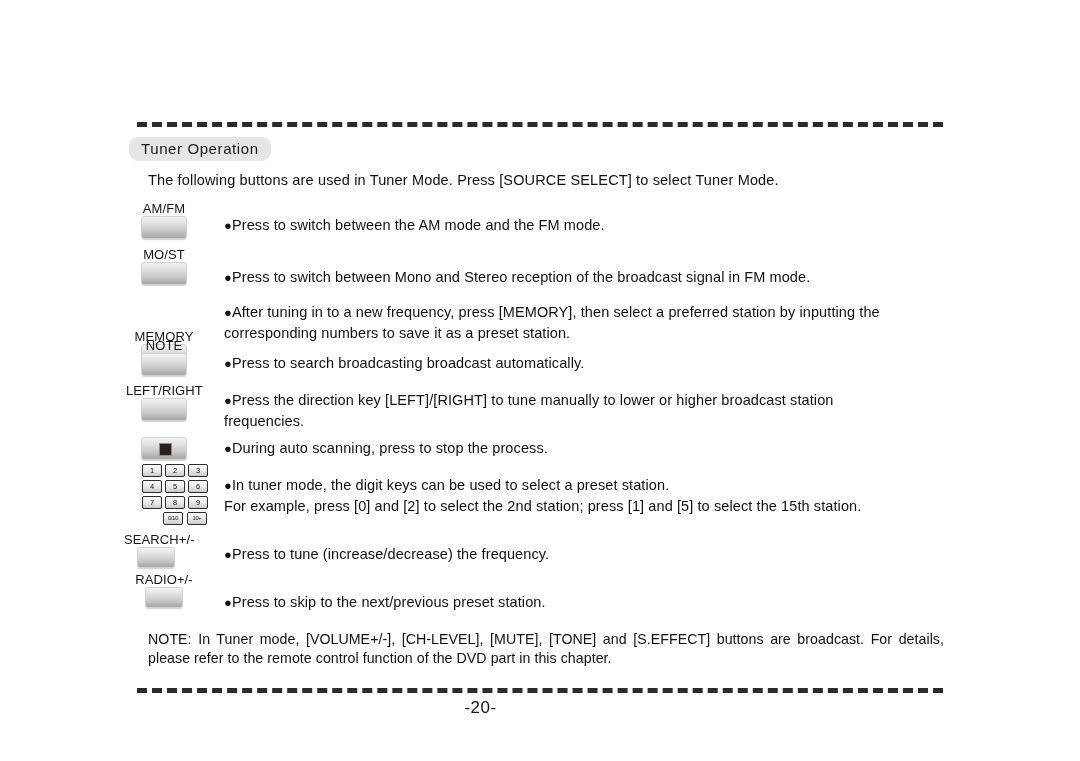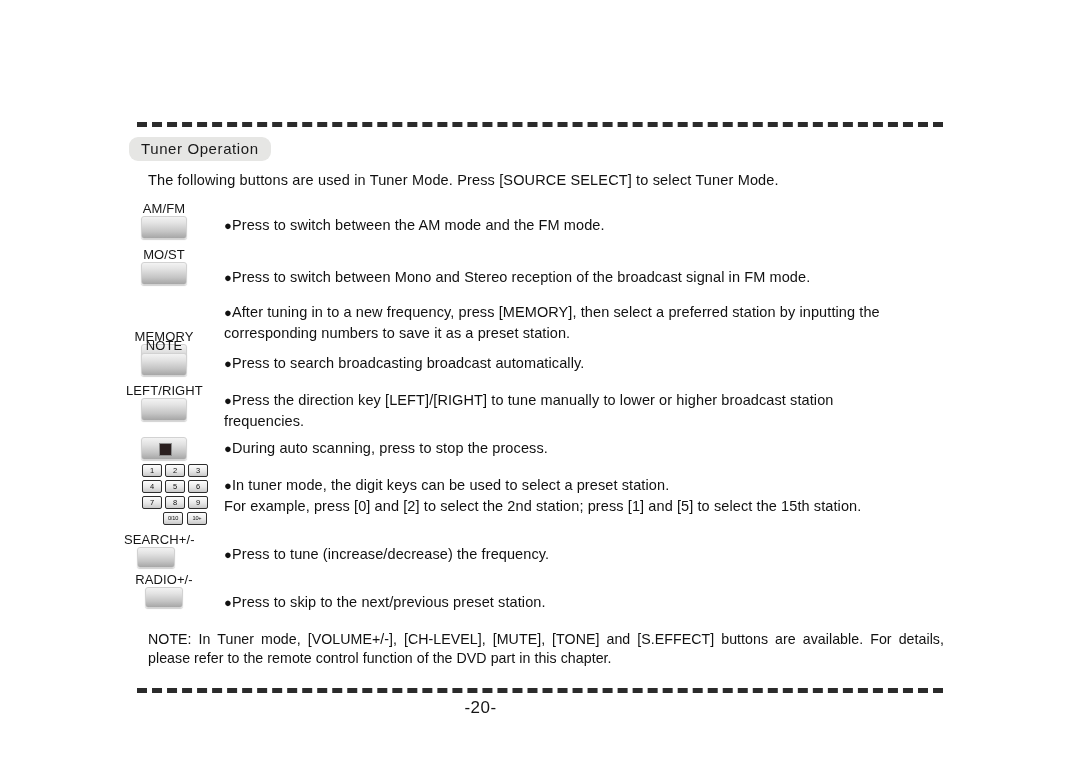--- a/index.html
+++ b/index.html
@@ -307,21 +307,21 @@
       <span class="dot">●</span><span>Press to tune (increase/decrease) the frequency.</span>
     </div>
 
     <div class="bullet-row" style="top:382px;">
       <span class="dot">●</span><span>Press to skip to the next/previous preset station.</span>
     </div>
 
   </div>
 
   <div class="note">
-    <span>NOTE: In Tuner mode, [VOLUME+/-], [CH-LEVEL], [MUTE], [TONE] and [S.EFFECT] buttons are available. For</span>
+    <span>NOTE: In Tuner mode, [VOLUME+/-], [CH-LEVEL], [MUTE], [TONE] and [S.EFFECT] buttons are broadcast. For</span>
     <span>details, please refer to the remote control function of the DVD part in this chapter.</span>
   </div>
 
   <div class="rule rule-bottom"></div>
 
   <div class="page-number">-20-</div>
 
 </div>
 
 </body></html>

